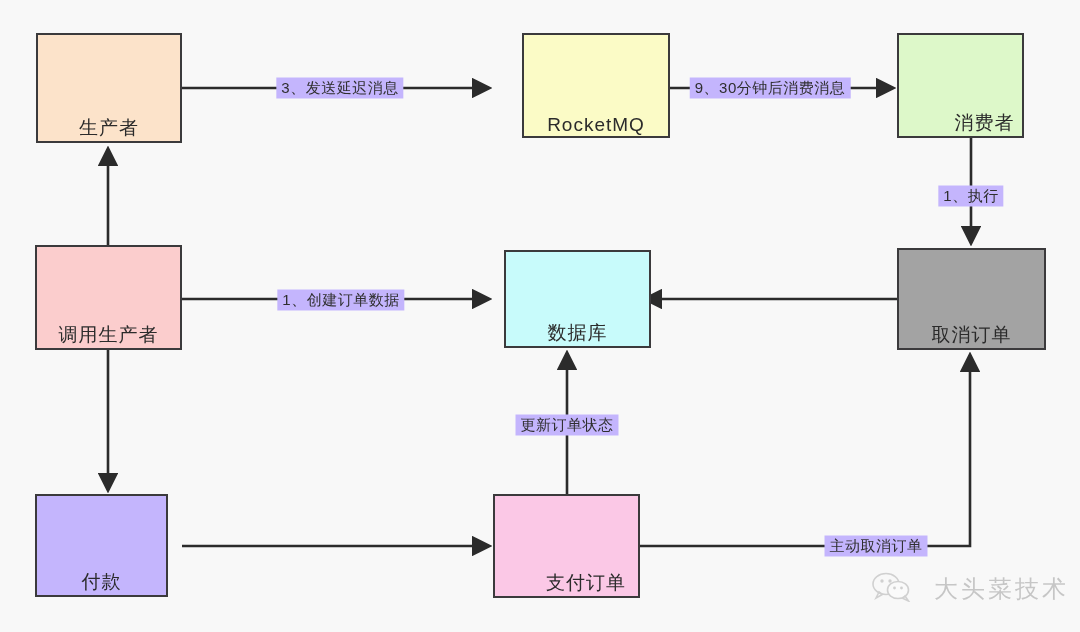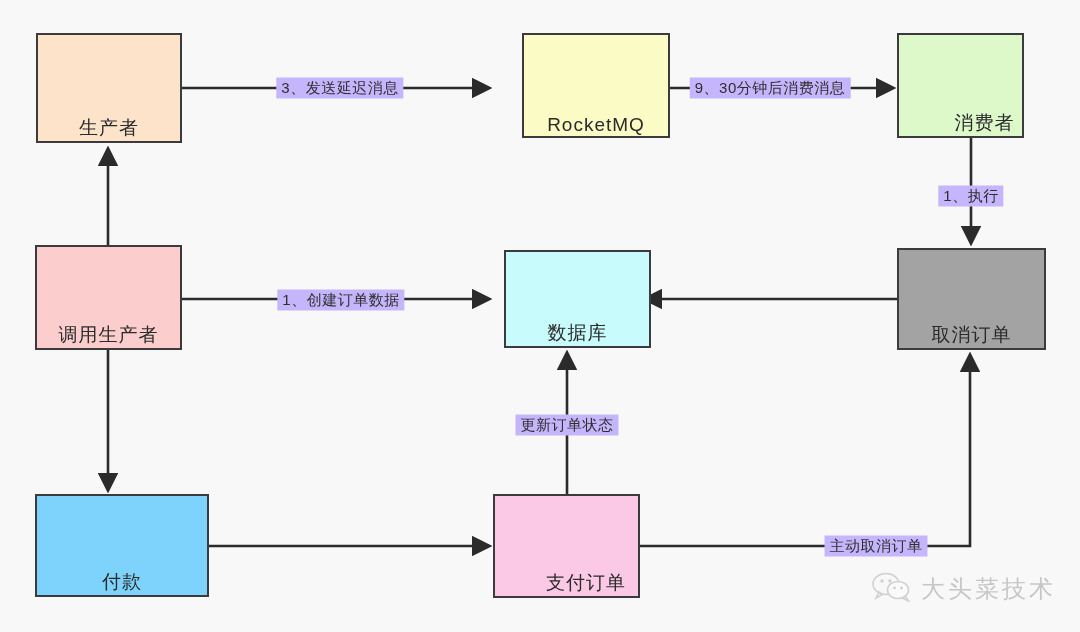--- a/index.html
+++ b/index.html
@@ -45,21 +45,21 @@
     color: #2f2f2f;
     white-space: nowrap;
     letter-spacing: 0.5px;
     z-index: 4;
   }
 
   .watermark {
     position: absolute;
     display: flex;
     align-items: center;
-    gap: 9px;
+    gap: 22px;
     opacity: 0.30;
     z-index: 5;
   }
   .watermark .wm-text {
     font-size: 24px;
     color: #555;
     letter-spacing: 3px;
     font-family: "DejaVu Sans", sans-serif;
   }
 </style>
@@ -115,21 +115,21 @@
   </div>
 
   <div class="node" style="left:504px; top:250px; width:147px; height:98px; background:#c8fbfb;">
     <span>数据库</span>
   </div>
 
   <div class="node" style="left:897px; top:248px; width:149px; height:102px; background:#a3a3a3;">
     <span>取消订单</span>
   </div>
 
-  <div class="node" style="left:35px; top:494px; width:174px; height:103px; background:#7dd3fc;">
+  <div class="node" style="left:35px; top:494px; width:133px; height:103px; background:#c4b5fd;">
     <span>付款</span>
   </div>
 
   <div class="node" style="left:493px; top:494px; width:147px; height:104px; background:#fbc8e6;padding-left:39px;">
     <span>支付订单</span>
   </div>
 
   <div class="edge-label" style="left:340px; top:88px;">3、发送延迟消息</div>
 
   <div class="edge-label" style="left:770px; top:88px;">9、30分钟后消费消息</div>

